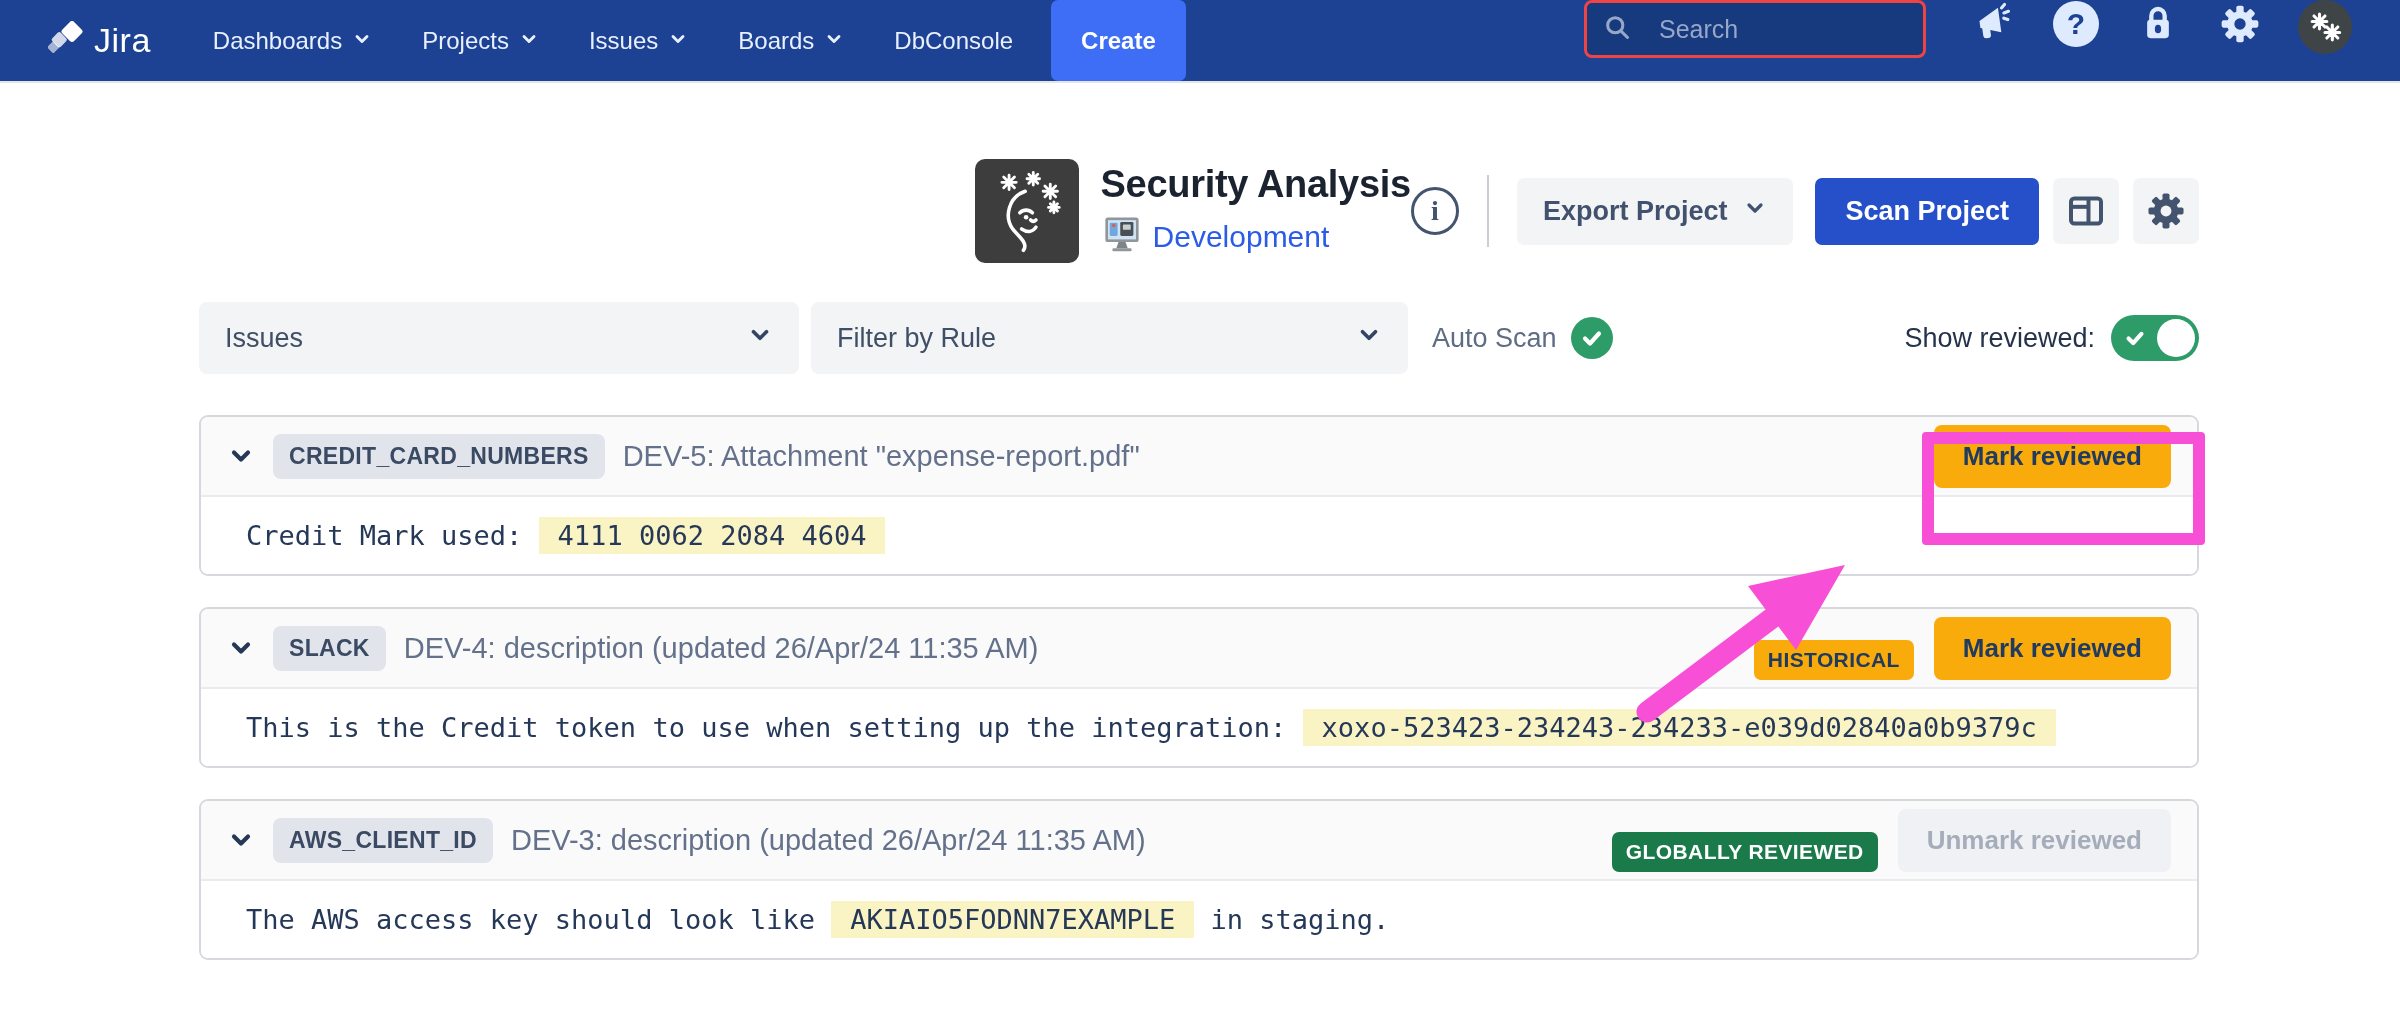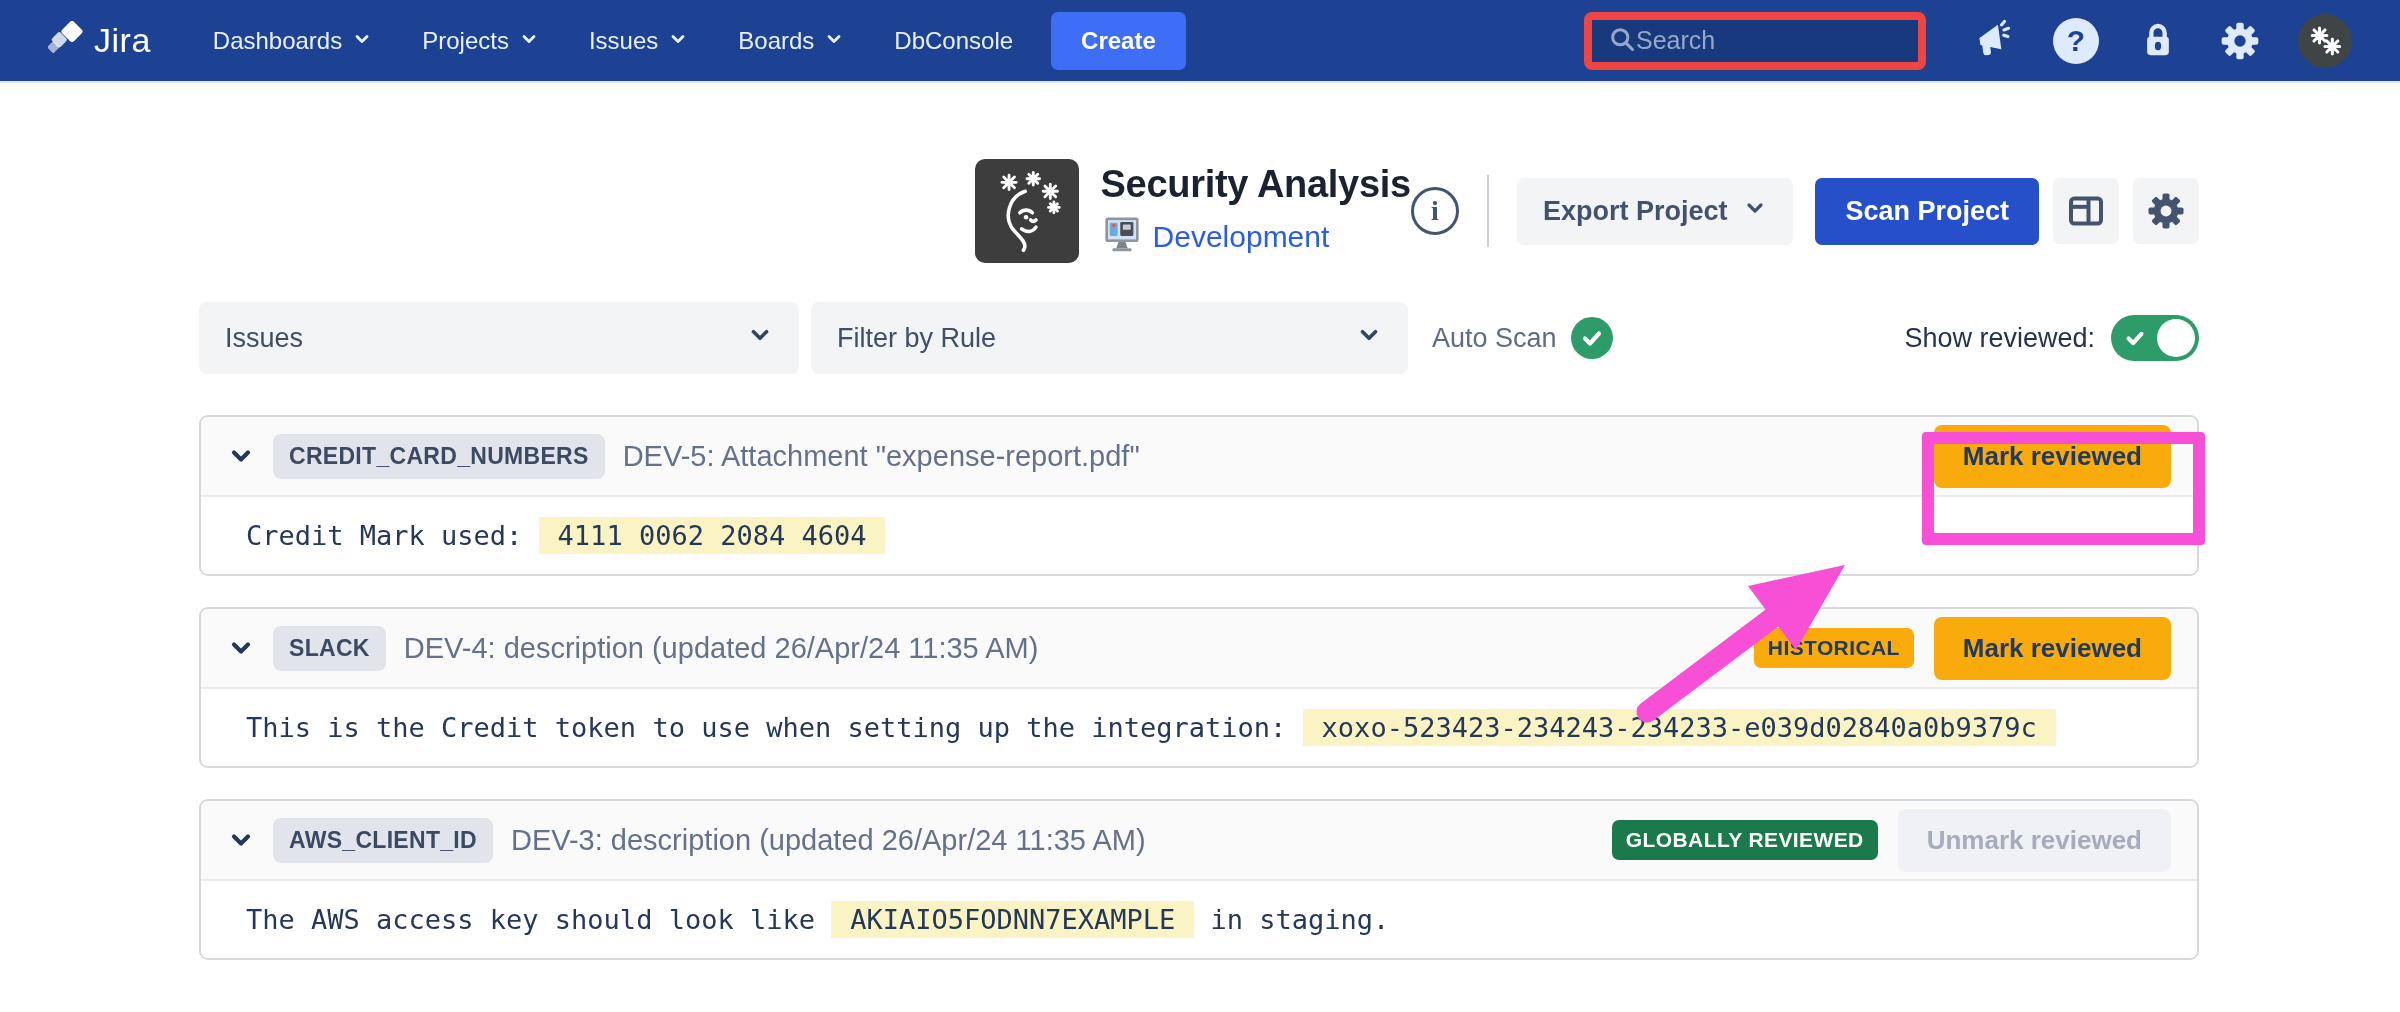--- a/index.html
+++ b/index.html
@@ -1,33 +1,33 @@
 <!DOCTYPE html>
 <html><head>
 <meta charset="utf-8">
 <style>
   * { margin:0; padding:0; box-sizing:border-box; }
   html,body { width:2400px; height:1012px; background:#fff; overflow:hidden;
               font-family:"Liberation Sans", sans-serif; }
 
   
-  .navbar { height:83px; background:#1D4294; display:flex; align-items:center;
+  .navbar { height:83px; background:#1D4294; display:flex; 
             padding:0 48px; color:#E9F0FE; border-bottom:2px solid #e3e5e9; }
   .logo { display:flex; align-items:center; gap:10px; margin-right:62px; }
   .logo-text { font-size:34px; font-weight:500; color:#fff; letter-spacing:.5px; }
   .nav-items { display:flex; align-items:center; gap:50px; }
   .nav-item { display:flex; align-items:center; gap:10px; font-size:24px; font-weight:500;
               color:#E9F0FE; cursor:pointer; }
   .nav-item svg { margin-top:3px; }
   .create-btn { margin-left:38px; background:#3D6EF5; color:#fff; border:none; border-radius:7px;
                 font-size:24px; font-weight:600; padding:15px 30px; cursor:pointer;
                 font-family:"Liberation Sans", sans-serif; }
   .nav-spacer { flex:1; }
-  .search-box { width:342px; height:58px; background:#17397E; border:8px solid #ef4444;
-                border-radius:8px; display:flex; align-items:center; gap:0; padding:0 16px;
+  .search-box { width:342px; height:58px; background:#17397E; border:3px solid #ef4444;
+                border-radius:8px; display:flex; align-items:center; gap:28px; padding:0 16px;
                 margin-right:44px; }
   .search-placeholder { font-size:25px; color:#97A7C7; }
   .nav-icon { width:48px; height:48px; display:flex; align-items:center; justify-content:center;
               margin-left:34px; cursor:pointer; }
   .help-circle { width:46px; height:46px; border-radius:50%; background:#DEEBFF; display:flex;
                  align-items:center; justify-content:center; }
   .help-circle::after { content:"?"; color:#1D4294; font-size:30px; font-weight:700; }
   .nav-avatar { width:54px; height:54px; border-radius:50%; background:#3F4447; margin-left:34px;
                 display:flex; align-items:center; justify-content:center; cursor:pointer; }
 
@@ -81,21 +81,21 @@
   .card { border:2px solid #D5D8DD; border-radius:9px; overflow:hidden; margin-bottom:31px;
           background:#fff; }
   .card + .card { margin-top:0; }
   .card-header { background:#FAFAFB; display:flex; align-items:center; padding:0 26px;
                  height:80px; border-bottom:2px solid #E9EBEE; }
   .card-header.tall { height:80px; }
   .expand-chevron { display:flex; align-items:center; margin-right:18px; cursor:pointer; }
   .rule-badge { background:#E2E4EC; color:#3A4A63; font-size:23px; font-weight:700;
                 border-radius:8px; padding:9px 16px; letter-spacing:.3px; white-space:nowrap; }
   .card-title { font-size:29px; color:#64718A; margin-left:18px; white-space:nowrap; }
-  .card-header .right { margin-left:auto; display:flex; align-items:center; gap:20px; }
+  .card-header .right { margin-left:auto; display:flex; align-items:flex-end; gap:20px; }
   .status-badge { font-size:21px; font-weight:800; border-radius:7px; padding:8px 14px;
                   letter-spacing:.4px; white-space:nowrap; }
   .status-badge.orange { background:#F8AB0B; color:#203A60; }
   .status-badge.green { background:#1A7A4A; color:#fff; }
   .action-btn { font-size:26px; font-weight:600; padding:16px 29px; border-radius:8px; }
   .action-btn.orange { background:#F8AB0B; color:#203A60; }
   .action-btn.disabled { background:#F0F1F4; color:#A5ADBA; cursor:default; }
   .card-content { background:#fff; padding:23px 0 23px 45px;
                   font-family:"DejaVu Sans Mono", monospace; font-size:27px; color:#253858;
                   white-space:nowrap; }

